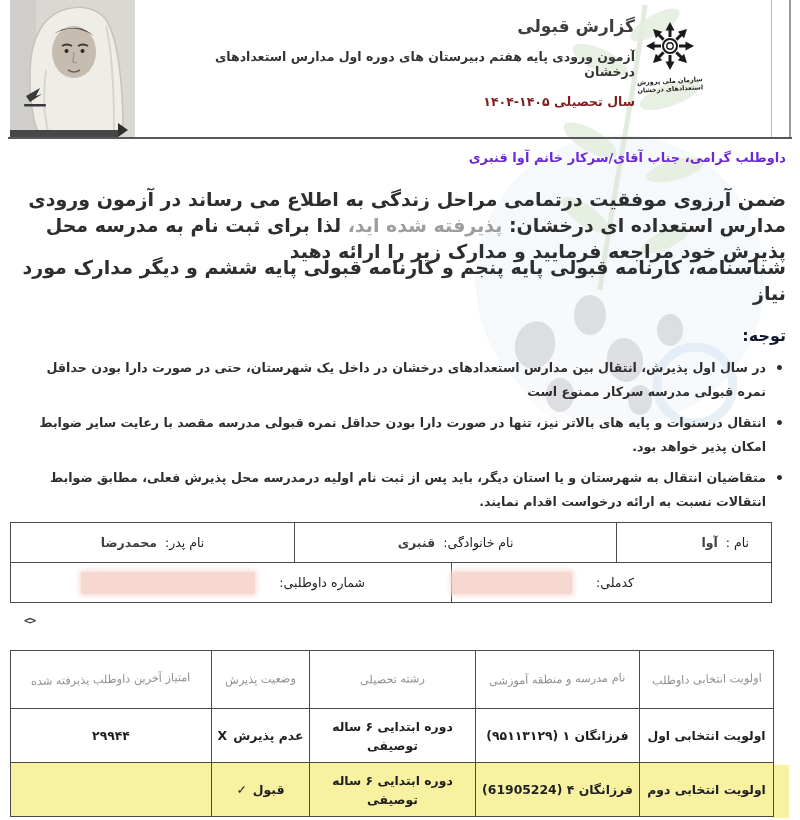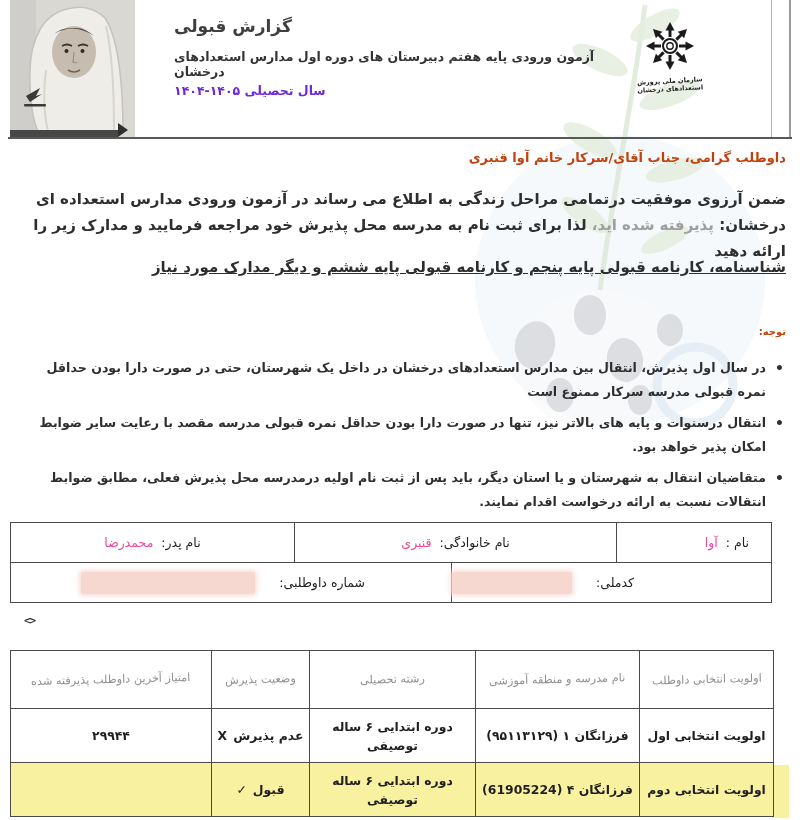--- a/index.html
+++ b/index.html
@@ -6,54 +6,54 @@
   .doc{
     position:relative;width:800px;height:820px;background:#ffffff;overflow:hidden;
     direction:rtl;font-family:"DejaVu Sans",sans-serif;color:#2b2b2b;
   }
   .layer{position:absolute;inset:0;}
   #watermark{z-index:0;opacity:.5;}
   .content{position:absolute;inset:0;z-index:1;}
 
   
   .photo{position:absolute;left:10px;top:0;width:125px;height:137px;}
-  .titleblock{position:absolute;top:16px;right:176px;width:450px;text-align:left;}
+  .titleblock{position:absolute;top:16px;right:165px;width:450px;text-align:right;}
   .title{font-size:17px;font-weight:bold;color:#3f3f3f;letter-spacing:.5px;}
   .subtitle{margin-top:13px;font-size:12.5px;font-weight:bold;color:#333;}
-  .yearline{margin-top:4px;font-size:12.5px;font-weight:bold;color:#6d28d9;}
+  .yearline{margin-top:15px;font-size:12.5px;font-weight:bold;color:#7f1d1d;}
   .yearline .num{direction:ltr;unicode-bidi:embed;}
   .logo{position:absolute;left:618px;top:20px;width:104px;text-align:center;}
   .logo .orgname{font-size:6.5px;font-weight:bold;color:#1c1c1c;margin-top:1px;
                  transform:rotate(-3deg);line-height:8px;}
   .hrule{position:absolute;top:137px;left:8px;width:784px;height:2px;background:#585858;}
   .edge-a{position:absolute;left:771px;top:0;width:1px;height:137px;background:#b8b8b8;}
   .edge-b{position:absolute;left:789px;top:0;width:2px;height:137px;background:#9a9a9a;}
 
   
-  .greeting{position:absolute;top:150px;right:14px;font-size:13px;font-weight:bold;color:#c2410c;}
-  .para{position:absolute;right:14px;left:14px;font-size:15px;font-weight:bold;
+  .greeting{position:absolute;top:150px;right:14px;font-size:13px;font-weight:bold;color:#6d28d9;}
+  .para{position:absolute;right:14px;left:14px;font-size:19px;font-weight:bold;
         color:#2e2e2e;line-height:26px;text-align:right;}
   .intro{top:186px;}
   .intro .gray{color:#9e9e9e;}
-  .docs{top:254px;text-decoration:underline;}
+  .docs{top:254px;}
   .warn{top:290px;}
-  .notice-label{position:absolute;top:326px;right:14px;font-size:10px;font-weight:bold;color:#c2410c;}
+  .notice-label{position:absolute;top:326px;right:14px;font-size:16px;font-weight:bold;color:#0f172a;}
   .bullets{position:absolute;top:356px;right:16px;left:14px;}
   .bullet{display:flex;gap:9px;margin-bottom:7px;line-height:24px;
           font-size:12.6px;font-weight:bold;color:#2e2e2e;}
   .bullet .dot{flex:0 0 auto;font-size:14px;line-height:24px;}
 
   
   .ftable{position:absolute;top:522px;left:10px;width:762px;font-size:12.5px;color:#222;}
   .frow{display:grid;border:1.5px solid #4a4a4a;}
   .frow1{grid-template-columns:155px 322px 283px;height:39px;}
   .frow2{grid-template-columns:320px 440px;height:39px;border-top:none;}
   .fcell{display:flex;align-items:center;gap:8px;}
   .fcell:not(:last-child){border-left:1px solid #4a4a4a;}
-  .fcell b{font-weight:normal;color:#ec4899;}
+  .fcell b{font-weight:bold;color:#404040;}
   .c-name{padding-right:22px;}
   .c-center{justify-content:center;}
   .c-id{padding-right:55px;justify-content:flex-end;}
   .c-cand{padding-right:86px;}
   .redact{height:22px;background:#f6d8d1;border-radius:2px;box-shadow:0 0 5px 2px #f8ded8;}
   .redact.id{width:120px;margin-right:16px;}
   .redact.cand{width:174px;margin-right:16px;}
 
   .angle-glyph{position:absolute;top:614px;left:24px;direction:ltr;unicode-bidi:embed;
                font-size:11px;font-weight:bold;color:#3a3a3a;letter-spacing:-1px;

